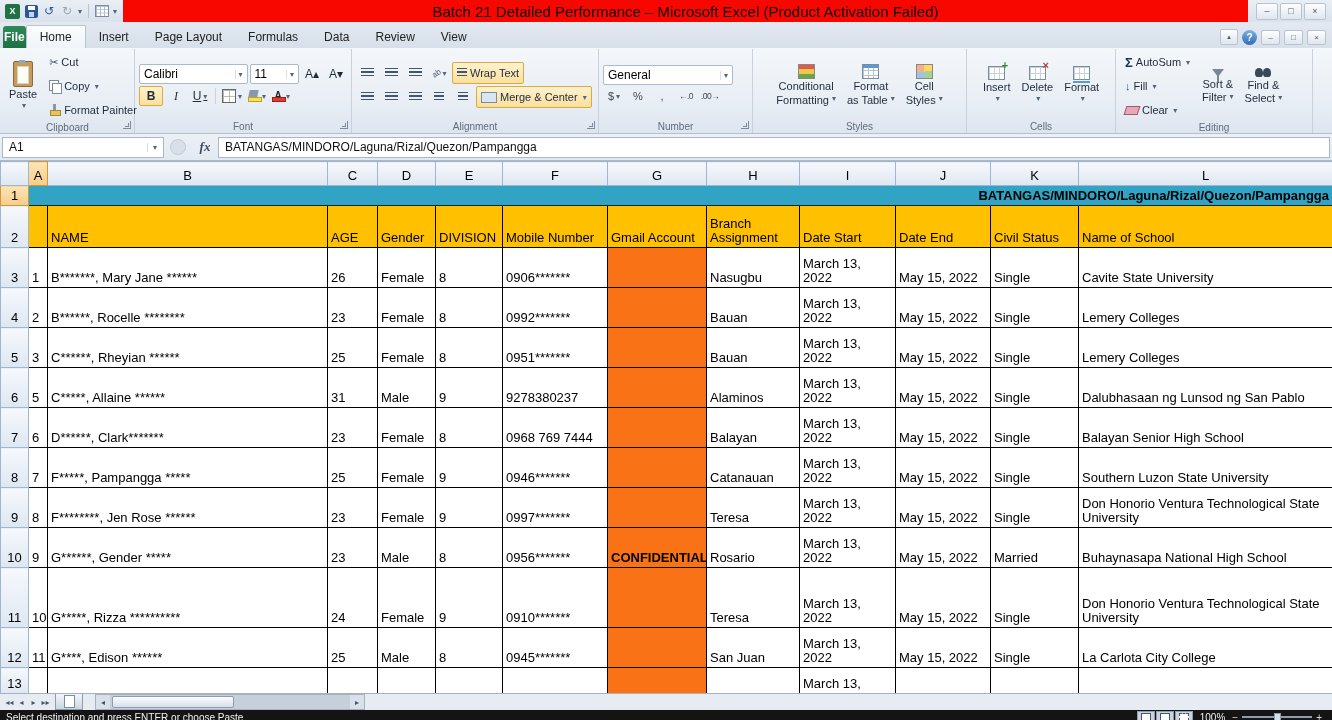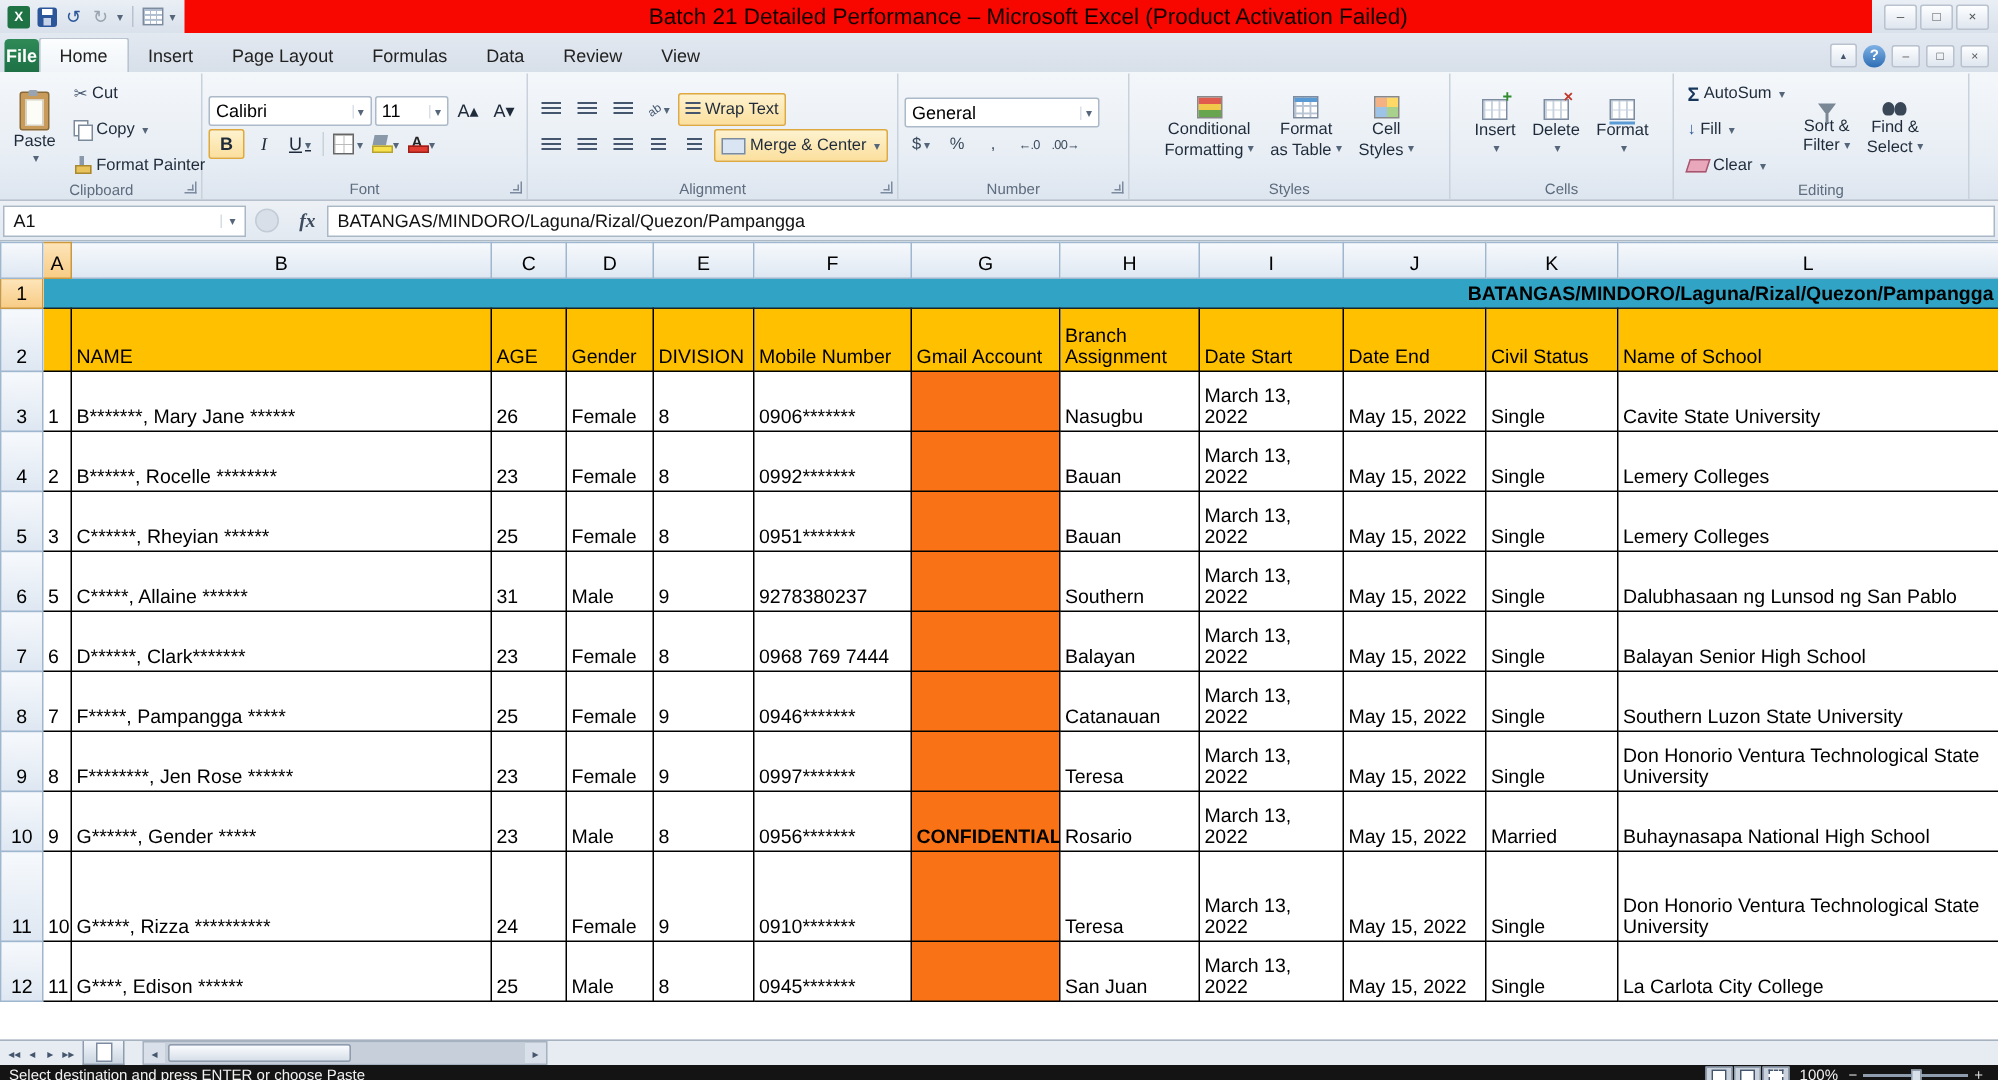--- a/index.html
+++ b/index.html
@@ -562,21 +562,21 @@
           </tr>
           <tr style="height:40px">
             <td class="rh">6</td>
             <td class="dc">5</td>
             <td class="dc">C*****, Allaine ******</td>
             <td class="dc">31</td>
             <td class="dc">Male</td>
             <td class="dc">9</td>
             <td class="dc">9278380237</td>
             <td class="g-black"></td>
-            <td class="dc">Southern</td>
+            <td class="dc">Alaminos</td>
             <td class="dc c-start">March 13, 2022</td>
             <td class="dc">May 15, 2022</td>
             <td class="dc">Single</td>
             <td class="dc">Dalubhasaan ng Lunsod ng San Pablo</td>
           </tr>
           <tr style="height:40px">
             <td class="rh">7</td>
             <td class="dc">6</td>
             <td class="dc">D******, Clark*******</td>
             <td class="dc">23</td>
@@ -657,20 +657,35 @@
             <td class="dc">25</td>
             <td class="dc">Male</td>
             <td class="dc">8</td>
             <td class="dc">0945*******</td>
             <td class="g-black"></td>
             <td class="dc">San Juan</td>
             <td class="dc c-start">March 13, 2022</td>
             <td class="dc">May 15, 2022</td>
             <td class="dc">Single</td>
             <td class="dc">La Carlota City College</td>
+          </tr>
+          <tr style="height:26px">
+            <td class="rh">13</td>
+            <td class="dc"></td>
+            <td class="dc"></td>
+            <td class="dc"></td>
+            <td class="dc"></td>
+            <td class="dc"></td>
+            <td class="dc"></td>
+            <td class="g-black"></td>
+            <td class="dc"></td>
+            <td class="dc c-start">March 13,</td>
+            <td class="dc"></td>
+            <td class="dc"></td>
+            <td class="dc"></td>
           </tr>
         </tbody>
       </table>
   </div>
 
   <div class="sheetbar">
     <div class="snav">
       <span>◂◂</span>
       <span>◂</span>
       <span>▸</span>

